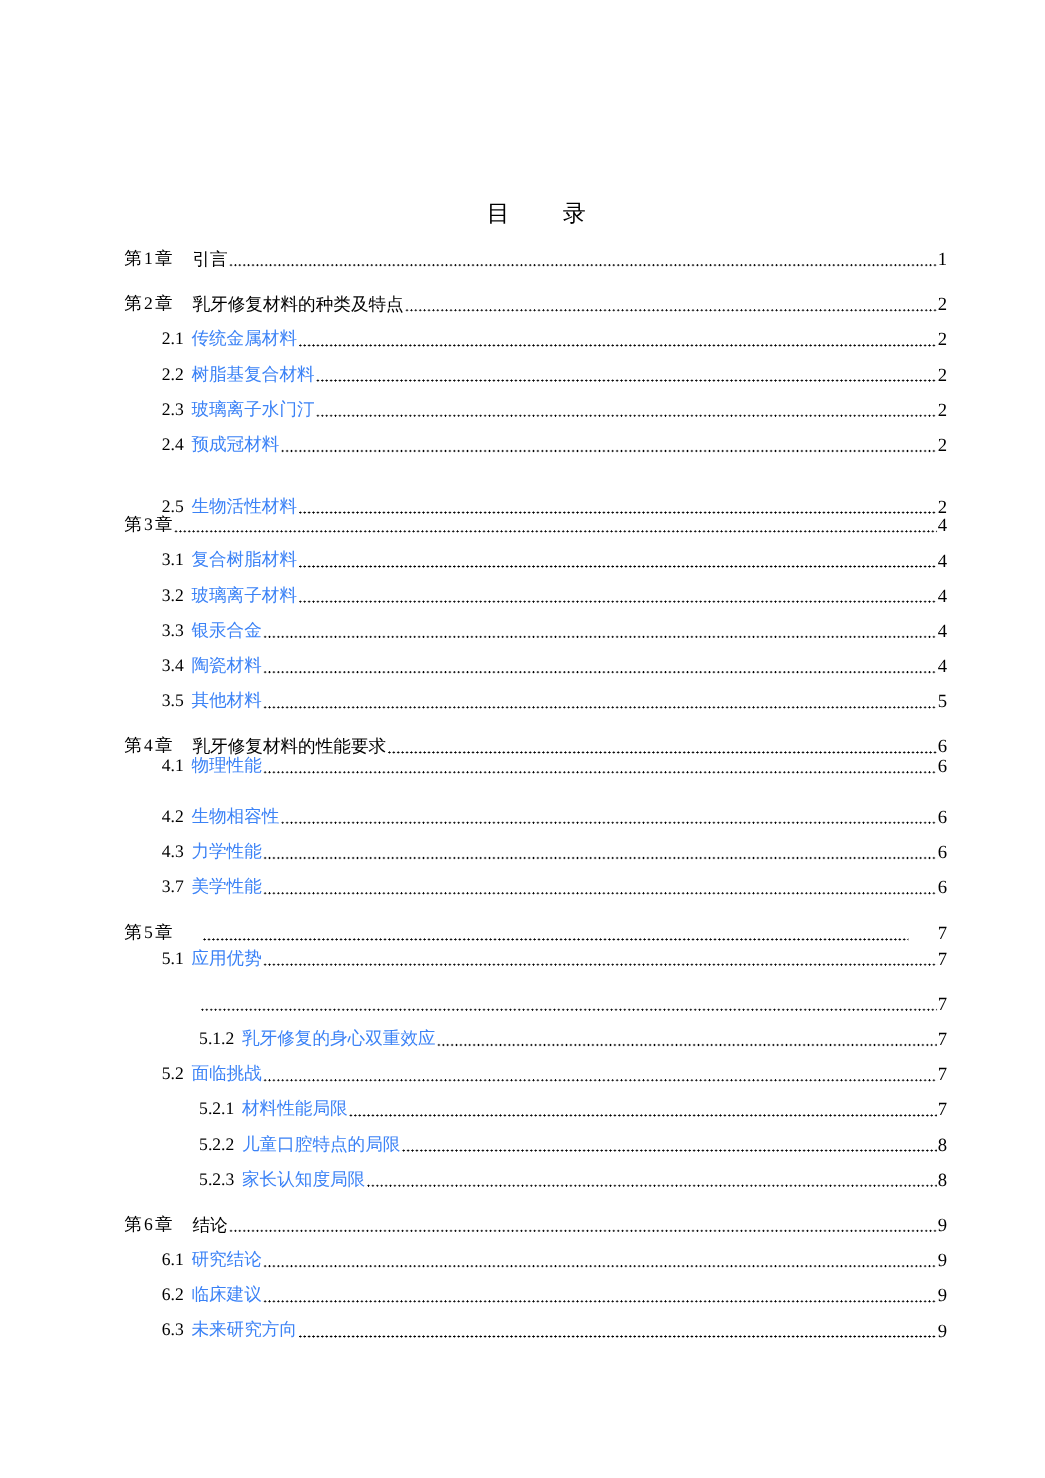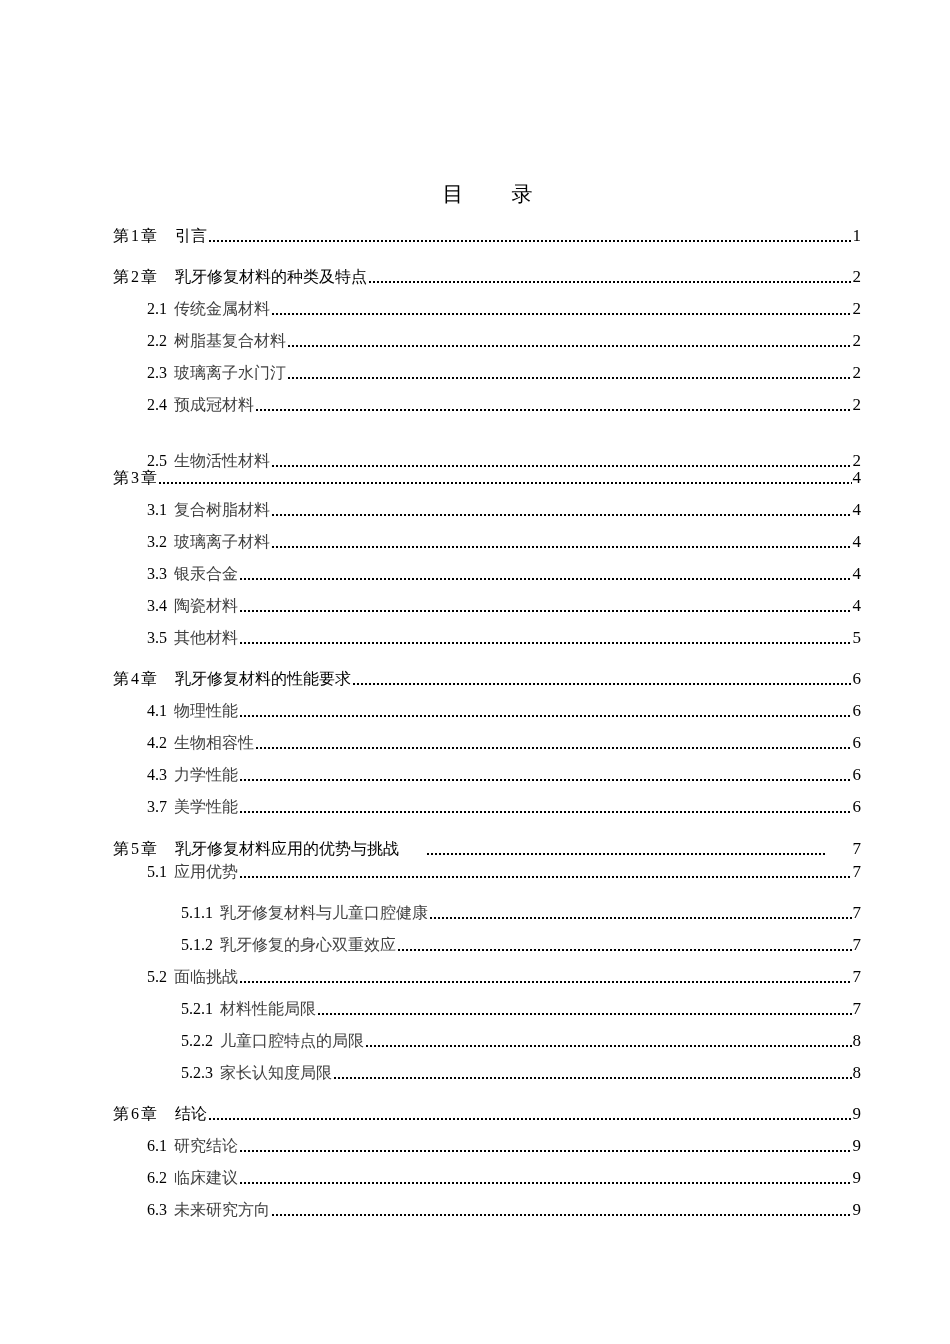--- a/index.html
+++ b/index.html
@@ -78,22 +78,22 @@
       padding-left: 68px;
       box-sizing: border-box;
     }
     .toc-row.level-2 .num,
     .toc-row.level-3 .num {
       font-family: "Liberation Serif", "DejaVu Serif", serif;
       margin-right: 7px;
     }
     .toc-row.level-2 .text,
     .toc-row.level-3 .text {
-      font-family: Liberation Serif, serif;
-      color: #404040;
+      font-family: Liberation Mono, monospace;
+      color: #3b82f6;
     }
     .toc-row .leader {
       flex: 1 1 auto;
       height: 24px;
       position: relative;
       overflow: hidden;
       margin: 0 1px;
     }
     .toc-row .leader::after {
       content: "";
@@ -232,21 +232,21 @@
         <span class="page-num">5</span>
       </div>
       <div class="toc-row level-1" style="top: 443px;">
         <span class="label">
           <span class="num"><span class="ch">第</span><span style="margin: 0px 2px;">4</span><span class="ch">章</span></span>
           <span class="text">乳牙修复材料的性能要求</span>
         </span>
         <span class="leader"></span>
         <span class="page-num">6</span>
       </div>
-      <div class="toc-row level-2" style="top: 475px;">
+      <div class="toc-row level-2" style="top: 461px;">
         <span class="label">
           <span class="num">4.1</span>
           <span class="text">物理性能</span>
         </span>
         <span class="leader"></span>
         <span class="page-num">6</span>
       </div>
       <div class="toc-row level-2" style="top: 507px;">
         <span class="label">
           <span class="num">4.2</span>
@@ -267,38 +267,33 @@
         <span class="label">
           <span class="num">3.7</span>
           <span class="text">美学性能</span>
         </span>
         <span class="leader"></span>
         <span class="page-num">6</span>
       </div>
       <div class="toc-row level-1" style="top: 613px; gap: 26px;">
         <span class="label">
           <span class="num"><span class="ch">第</span><span style="margin: 0px 2px;">5</span><span class="ch">章</span></span>
-          <span class="text">乳牙修复材料应用的优势与挑战</span>
         </span>
         <span class="leader"></span>
         <span class="page-num">7</span>
       </div>
       <div class="toc-row level-2" style="top: 636px;">
         <span class="label">
           <span class="num">5.1</span>
           <span class="text">应用优势</span>
         </span>
         <span class="leader"></span>
         <span class="page-num">7</span>
       </div>
       <div class="toc-row level-3" style="top: 677px;">
-        <span class="label">
-          <span class="num">5.1.1</span>
-          <span class="text">乳牙修复材料与儿童口腔健康</span>
-        </span>
         <span class="leader"></span>
         <span class="page-num">7</span>
       </div>
       <div class="toc-row level-3" style="top: 709px;">
         <span class="label">
           <span class="num">5.1.2</span>
           <span class="text">乳牙修复的身心双重效应</span>
         </span>
         <span class="leader"></span>
         <span class="page-num">7</span>

